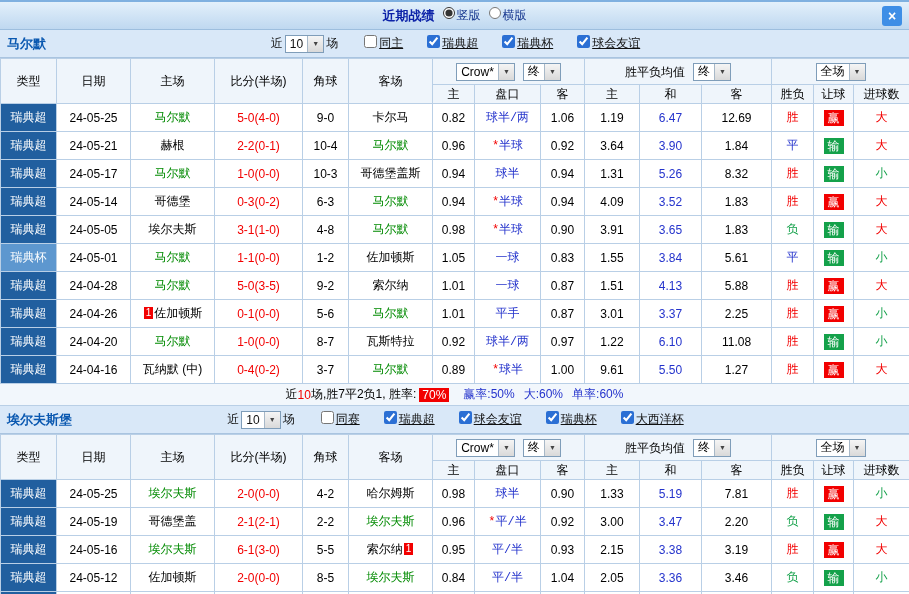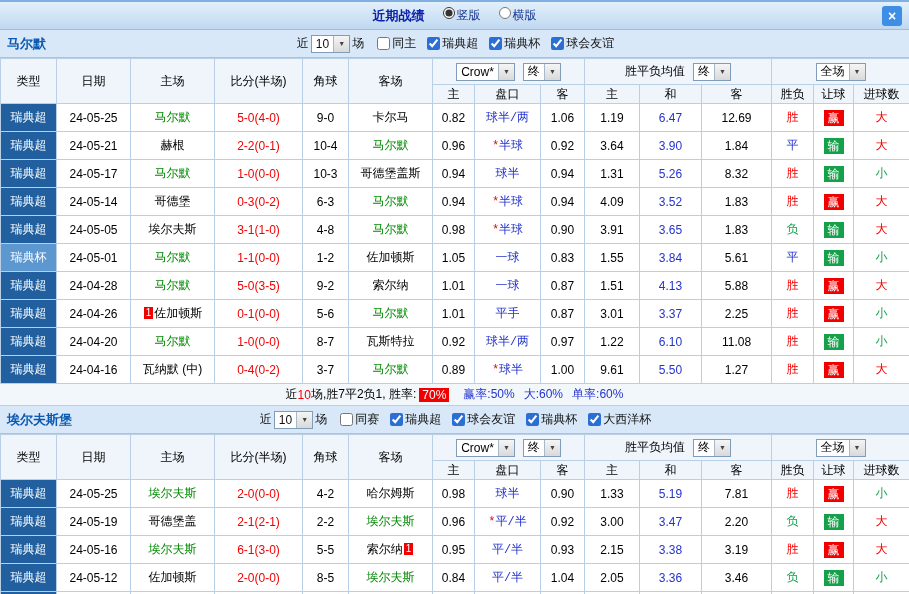--- a/index.html
+++ b/index.html
@@ -1,47 +1,47 @@
 <!DOCTYPE html>
 <html><head>
 <meta charset="utf-8">
 <style>
   html,body{margin:0;padding:0;}
   body{font-family:"Liberation Sans","DejaVu Sans",sans-serif;background:#e8e8e8;}
   .app{width:909px;height:594px;overflow:hidden;background:#fff;position:relative;}
 
   
   .titlebar{height:30px;background:linear-gradient(180deg,#e3f0fb,#bfd8f0);border-top:2px solid #7fb0e0;border-bottom:1px solid #9dbede;position:relative;display:flex;align-items:center;justify-content:center;box-sizing:border-box;}
-  .title-group{display:flex;align-items:center;gap:18px;}
+  .title-group{display:flex;align-items:center;gap:8px;}
   .title{font-size:13px;font-weight:bold;color:#0d23a8;}
   .radio{display:inline-flex;align-items:flex-start;gap:2px;cursor:pointer;}
   .radio input{width:12px;height:12px;margin:0;accent-color:#333;}
   .radio span{font-size:12px;color:#16368f;}
   .close{position:absolute;right:7px;top:4px;width:20px;height:20px;background:#3e8ee6;border-radius:3px;color:#fff;font-size:14px;font-weight:bold;display:flex;align-items:center;justify-content:center;cursor:pointer;}
 
   
   .sec-header{height:28px;background:#d9e8f8;border-bottom:1px solid #a9c4e0;position:relative;display:flex;align-items:center;box-sizing:border-box;}
   .sec-header .team{margin-left:7px;font-size:13px;font-weight:bold;color:#0a58b0;position:relative;z-index:2;}
   .filter{position:absolute;left:0;right:0;top:0;bottom:0;display:flex;align-items:center;justify-content:center;font-size:12px;color:#111;}
   .flab{margin:0 2px;}
-  .cb{display:inline-flex;align-items:center;margin-left:11px;cursor:pointer;}
+  .cb{display:inline-flex;align-items:flex-start;margin-left:24px;cursor:pointer;text-decoration:underline;}
   .cb input{width:13px;height:13px;margin:0 2px 0 0;accent-color:#2b6fd4;}
 
   
   .sel{display:inline-flex;align-items:stretch;background:#fff;border:1px solid #7f9db9;height:18px;cursor:pointer;box-sizing:border-box;}
   .sel .lbl{padding:0 4px;font-size:12px;display:flex;align-items:center;white-space:nowrap;}
   .sel .arr{width:15px;background:linear-gradient(#f5f5f5,#d9d9d9);border-left:1px solid #a7b8c8;font-size:7px;color:#444;display:flex;align-items:center;justify-content:center;}
 
   
   table{width:909px;border-collapse:collapse;table-layout:fixed;}
   th,td{border:1px solid #b9cfe6;text-align:center;padding:0;overflow:hidden;white-space:nowrap;font-size:12px;font-weight:normal;color:#000;}
   thead th{background:#eff5fb;}
   thead tr.group th{height:25px;}
   thead tr.sub th{height:18px;}
-  .hgroup{display:inline-flex;align-items:center;gap:8px;}
+  .hgroup{display:inline-flex;align-items:flex-end;gap:8px;}
   tbody td{height:27px;background:#fff;}
   td.type{background:#215f9f;color:#fff;}
   td.type.cup{background:#5d97cf;}
   td.team.focus{color:#008a00;}
   td.score{color:#f20000;}
   td.handicap{color:#2433cc;font-family:Liberation Mono, monospace;}
   td.handicap .star{color:#f20000;}
   td.avg.draw{color:#2433cc;}
   td.res.win{color:#f20000;}
   td.res.draw{color:#2433cc;}

